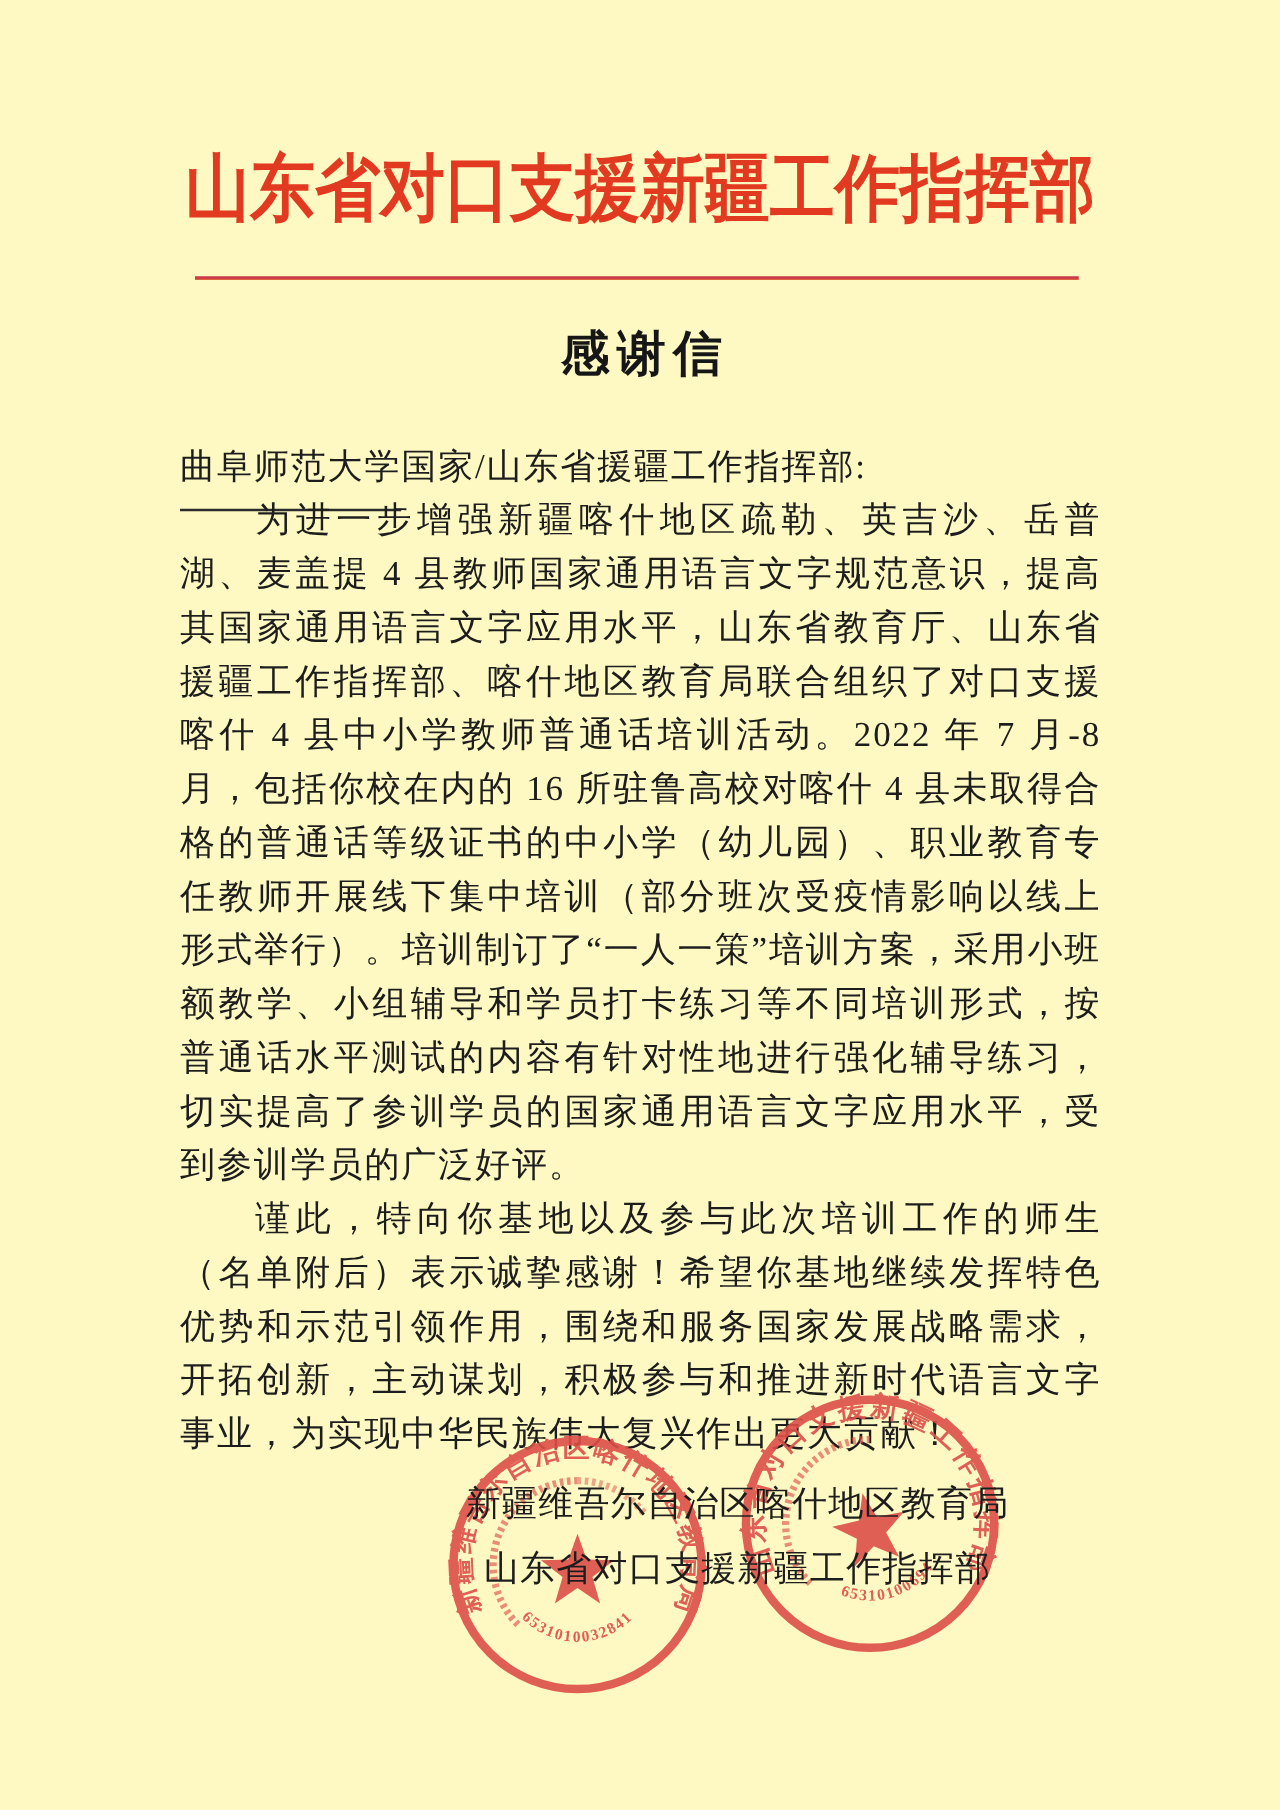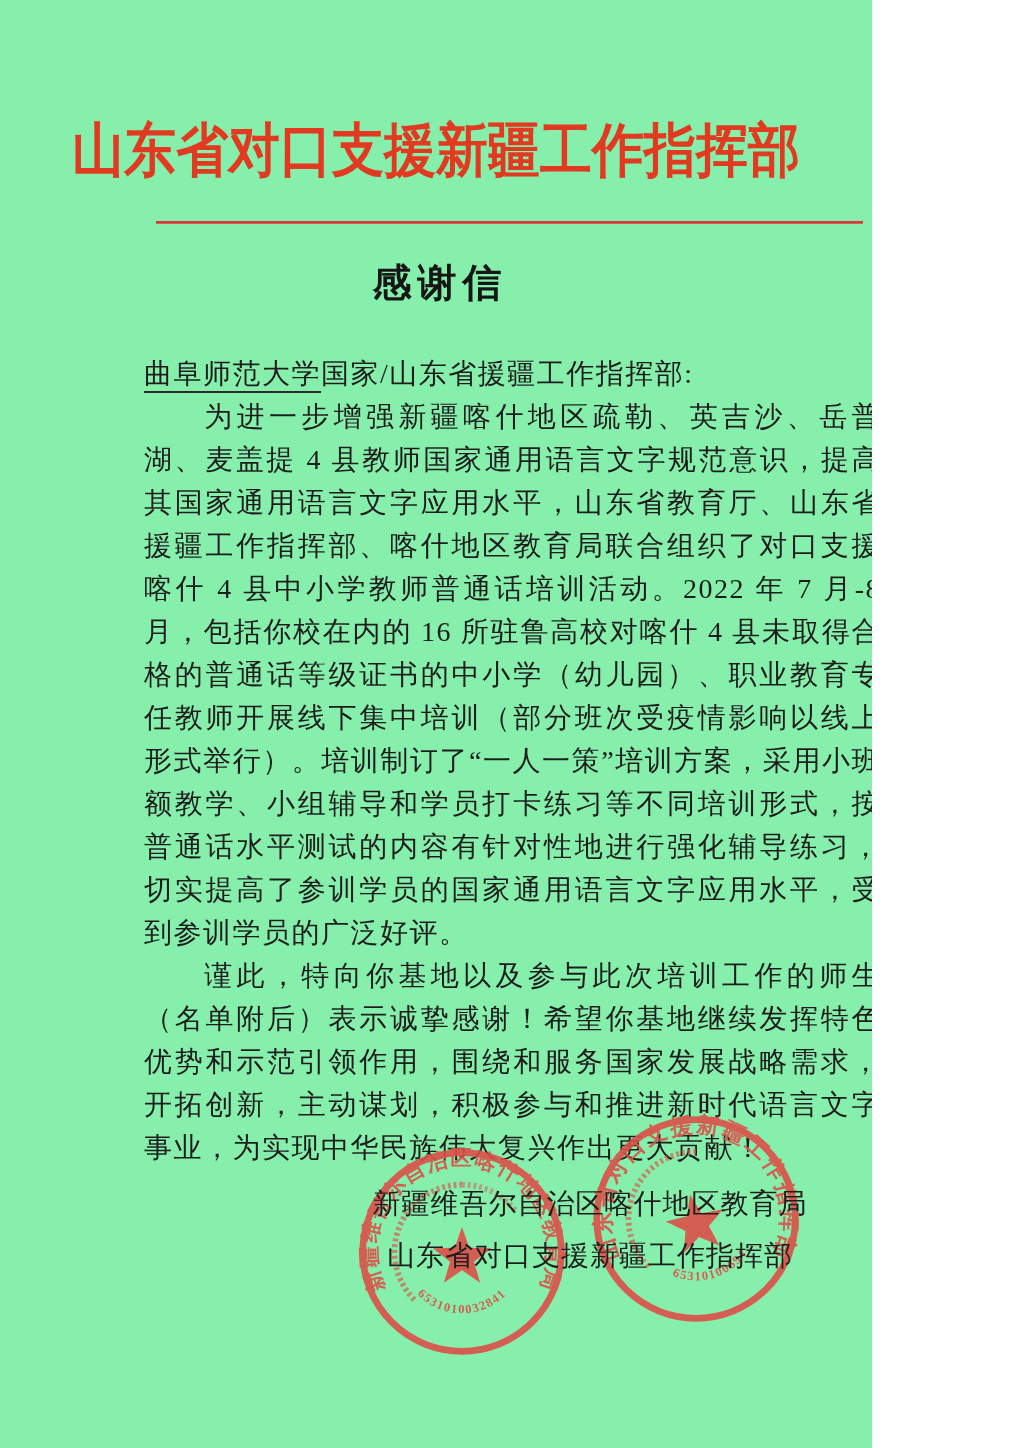--- a/index.html
+++ b/index.html
@@ -1,18 +1,18 @@
 <!DOCTYPE html>
 <html><head>
 <meta charset="utf-8">
 <style>
   html,body { margin:0; padding:0; background:#ffffff; }
   .page {
-    position:relative; width:872px; height:1448px;
-    background:#86efac; overflow:hidden;
+    position:relative; width:1024px; height:1448px;
+    background:#fef9c3; overflow:hidden;
     font-family:"Liberation Serif","DejaVu Serif",serif;
   }
   .letterhead-title {
     position:absolute; top:112px; left:0; width:100%;
     text-align:center; font-size:52px; font-weight:bold;
     color:#e23a20; letter-spacing:0px; margin:0;
     transform:scaleY(1.12); transform-origin:top center;
     white-space:nowrap;
   }
   .letterhead-rule {
@@ -24,21 +24,21 @@
     text-align:center; font-size:39px; font-weight:bold;
     color:#161616; letter-spacing:6px; margin:4px;
   }
   .body-text {
     position:absolute; top:352px; left:144px; width:737px;
     font-size:28px; line-height:43px; color:#1d1d1d;
     text-align:justify; letter-spacing:1.5px;
   }
   .body-text p { margin:0; text-indent:2.15em; }
   .body-text p.salutation { text-indent:0; }
-  .salute-underline { border-bottom:2px solid #2b2b2b; padding-bottom:2px; }
+  .salute-underline { border-bottom:2px solid #2b2b2b; padding-bottom:18px; }
   .stamp { position:absolute; width:212px; height:212px; opacity:0.9; z-index:1; }
   .stamp-left  { left:356px; top:1146px; }
   .stamp-right { left:590px; top:1113px; }
   .stamp svg { width:100%; height:100%; }
   .signature-block {
     position:absolute; top:1178px; left:268px; width:644px; z-index:2;
     text-align:center; font-size:28px; line-height:52px;
     color:#1d1d1d; letter-spacing:1px;
   }
   .signature-block div { white-space:nowrap; }

